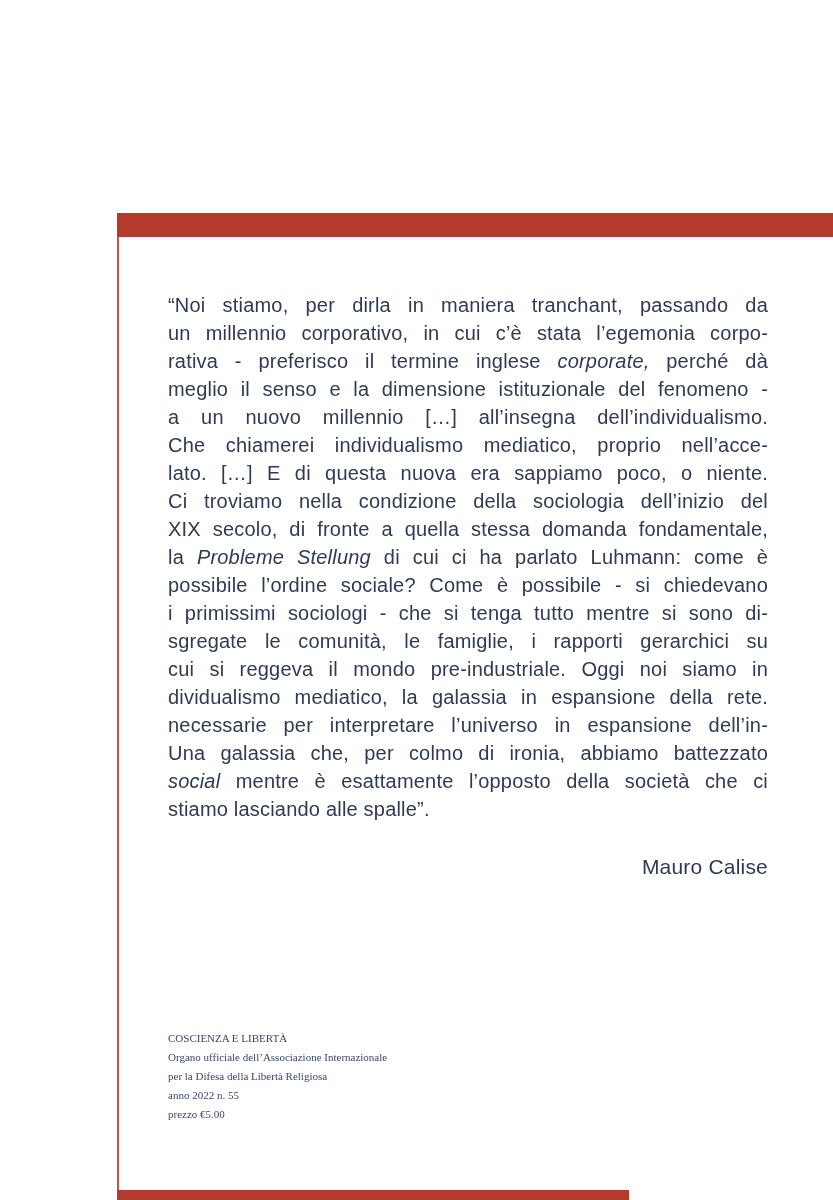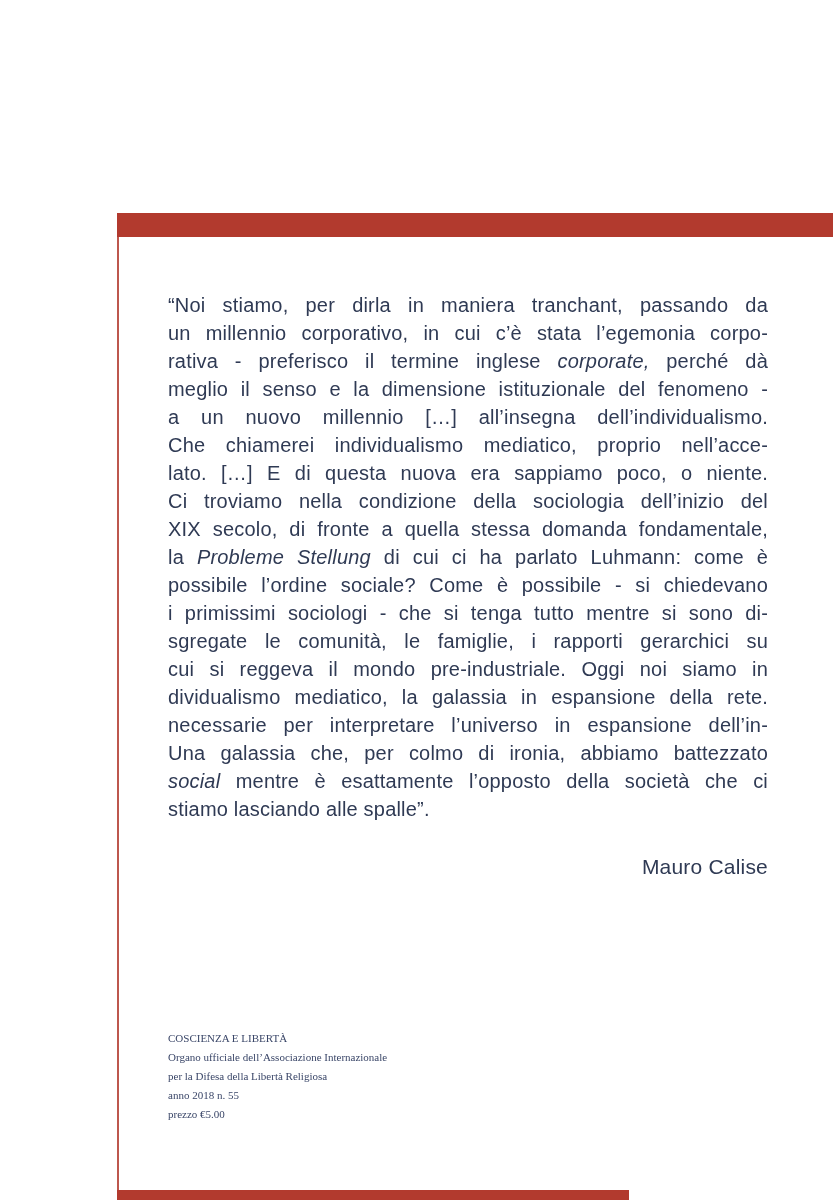--- a/index.html
+++ b/index.html
@@ -100,17 +100,17 @@
       <div class="quote-line last"><span>stiamo lasciando alle spalle”.</span></div>
     </div>
 </div>
 
 <div class="attribution">Mauro Calise</div>
 
 <div class="info-block">
   <span class="info-line">COSCIENZA E LIBERTÀ</span>
   <span class="info-line">Organo ufficiale dell’Associazione Internazionale</span>
   <span class="info-line">per la Difesa della Libertà Religiosa</span>
-  <span class="info-line">anno 2018 n. 55</span>
+  <span class="info-line">anno 2022 n. 55</span>
   <span class="info-line">prezzo €5.00</span>
 </div>
 
 <div class="bottom-bar"></div>
 
 </body></html>

